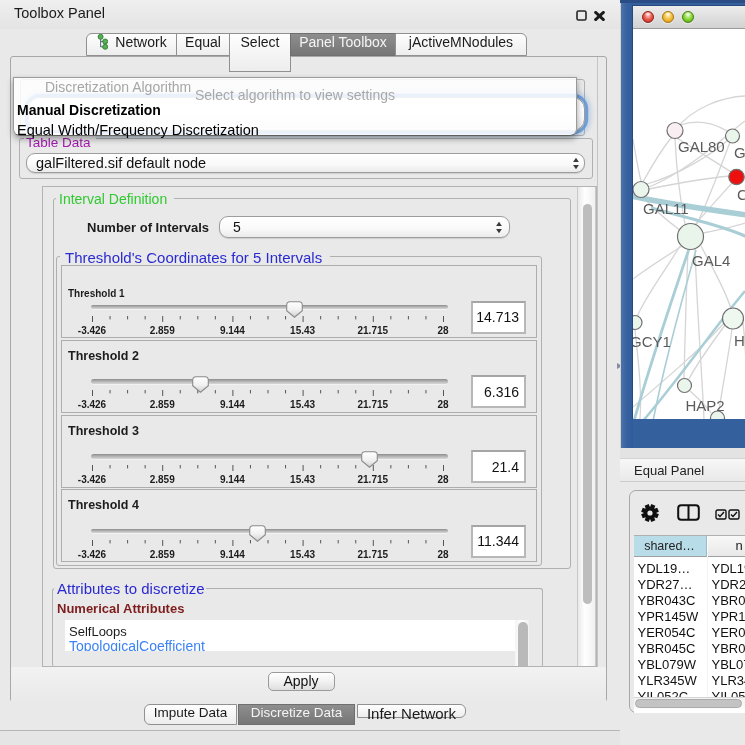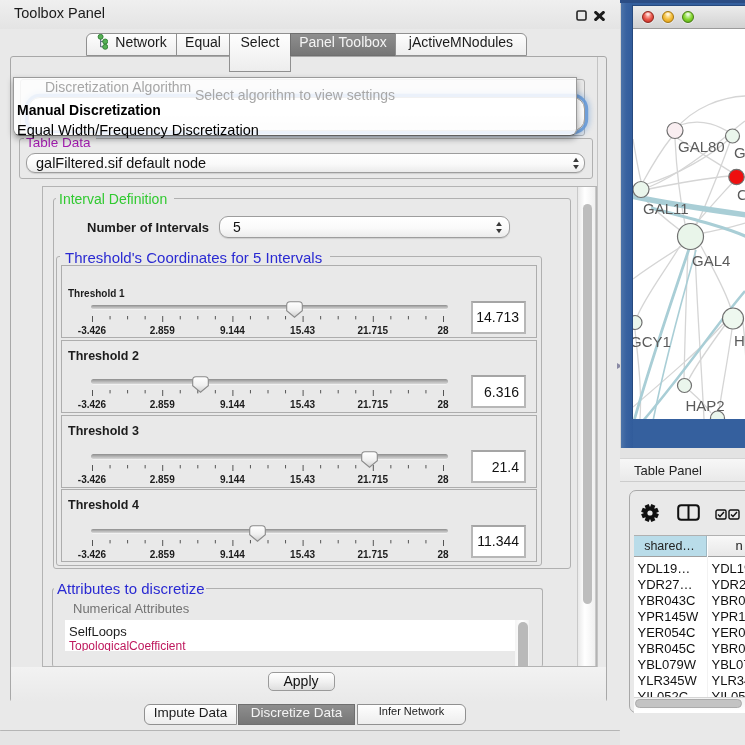--- a/index.html
+++ b/index.html
@@ -233,34 +233,34 @@
         <stop offset="0.55" stop-color="#f0f0f0"></stop>
         <stop offset="1" stop-color="#cfcfcf"></stop>
       </linearGradient>
     </defs>
     <path d="M4 0.7 H13 Q16.3 0.7 16.3 4 V9.8 L8.5 16.2 L0.7 9.8 V4 Q0.7 0.7 4 0.7 Z" fill="url(#thg)" stroke="#8a8a8a" stroke-width="1.1"></path>
   </svg>
 <div style="position:absolute;left:470.5px;top:524.5px;width:55.5px;height:33px;background:#fff;border:2px solid #b7b7b7;border-top-color:#a5a5a5;display:flex;align-items:center;justify-content:flex-end;padding-right:5px;font-size:14px;color:#111;">11.344</div>
 <div style="position:absolute;left:51.5px;top:588px;width:491px;height:79px;border:1px solid #b0b0b0;border-radius:3px;border-bottom:none;"></div>
 <div style="position:absolute;left:54px;top:582px;width:152px;height:12px;background:#e9e9e9;"></div>
 <div style="position:absolute;left:57px;top:581.2px;font-size:15px;font-weight:normal;color:#2a2ad2;line-height:15px;white-space:nowrap;">Attributes to discretize</div>
-<div style="position:absolute;left:57px;top:601.8px;font-size:13px;font-weight:normal;color:#737373;line-height:13px;white-space:nowrap;margin-left:16px;">Numerical Attributes</div>
+<div style="position:absolute;left:57px;top:601.8px;font-size:13px;font-weight:bold;color:#7f1d1d;line-height:13px;white-space:nowrap;">Numerical Attributes</div>
 <div style="position:absolute;left:65px;top:620px;width:450px;height:31px;background:#ffffff;overflow:hidden;">
     <div style="position:absolute;left:4px;top:4.8px;font-size:13px;font-weight:normal;color:#1c1c1c;line-height:13px;white-space:nowrap;">SelfLoops</div>
-    <div style="position:absolute;left:4px;top:20.3px;font-size:12px;font-weight:normal;color:#be185d;line-height:13px;white-space:nowrap;">TopologicalCoefficient</div>
+    <div style="position:absolute;left:4px;top:20.3px;font-size:14px;font-weight:normal;color:#3b82f6;line-height:13px;white-space:nowrap;">TopologicalCoefficient</div>
     <div style="position:absolute;left:4px;top:35.8px;font-size:13px;font-weight:normal;color:#1c1c1c;line-height:13px;white-space:nowrap;">BetweennessCentrality</div>
   </div>
 <div style="position:absolute;left:515px;top:620px;width:14px;height:47px;background:linear-gradient(90deg,#f4f4f4,#ffffff 50%,#f0f0f0);"></div>
 <div style="position:absolute;left:517.5px;top:621.5px;width:10px;height:46px;background:#b9b9b9;border-radius:5px 5px 0 0;"></div>
 <div style="position:absolute;left:42px;top:666px;width:555px;height:1px;background:#b3b3b3;"></div>
 <div style="position:absolute;left:11px;top:667px;width:595px;height:35px;background:linear-gradient(180deg,#f2f2f2,#e9e9e9);"></div>
 <div style="position:absolute;left:267.5px;top:671.5px;width:67px;height:19px;border:1px solid #9a9a9a;border-radius:5px;background:linear-gradient(180deg,#ffffff,#f0f0f0 55%,#dedede);display:flex;align-items:center;justify-content:center;font-size:14px;color:#111;">Apply</div>
 <div class="tab" style="left:144px;top:704px;width:93px;height:21px;font-size:13.5px;border-radius:6px 0 0 6px;">Impute Data</div>
 <div class="tab seltab" style="left:239px;top:704px;width:117px;height:21px;font-size:13.5px;margin-left:-1px;">Discretize Data</div>
-<div class="tab" style="left:358px;top:704px;width:109px;height:21px;font-size:11px;border-radius:0 6px 6px 0;margin-left:-1px;">Infer Network</div>
+<div class="tab" style="left:358px;top:704px;width:109px;height:14px;font-size:15px;border-radius:0 6px 6px 0;margin-left:-1px;">Infer Network</div>
 <div style="position:absolute;left:13px;top:77px;width:564px;height:59px;background:rgba(255,255,255,0.86);border:1px solid #9a9a9a;border-bottom:1.5px solid #5f5f5f;border-radius:0 0 7px 7px;box-shadow:0 3px 6px rgba(0,0,0,0.35);z-index:30;"></div>
 <div style="position:absolute;left:95.0px;top:88.0px;width:400px;text-align:center;font-size:14px;font-weight:normal;color:#a8a8a8;line-height:14px;white-space:nowrap;z-index:31;">Select algorithm to view settings</div>
 <div style="position:absolute;left:17px;top:102.8px;font-size:14px;font-weight:bold;color:#000;line-height:14px;white-space:nowrap;z-index:31;">Manual Discretization</div>
 <div style="position:absolute;left:17px;top:123px;font-size:14.5px;font-weight:normal;color:#000;line-height:14.5px;white-space:nowrap;z-index:31;">Equal Width/Frequency Discretization</div>
 <div style="position:absolute;left:617px;top:362.5px;width:0;height:0;border-top:3.5px solid transparent;border-bottom:3.5px solid transparent;border-left:5px solid #8a8aa5;"></div>
 <div style="position:absolute;left:620px;top:0;width:1px;height:448px;background:#d4d4d4;"></div>
 <div style="position:absolute;left:621px;top:0;width:124px;height:448px;background:#35609e;"></div>
 <div style="position:absolute;left:621px;top:0;width:12px;height:448px;background:linear-gradient(90deg,#4d74a9 0%,#3862a0 45%,#315c9b 100%);"></div>
 <div style="position:absolute;left:620px;top:0;width:125px;height:3px;background:#2b4d85;"></div>
 <div style="position:absolute;left:632px;top:5px;width:113px;height:414px;background:#26497e;"></div>
@@ -312,21 +312,21 @@
     <text x="104" y="170.5" font-family="Liberation Sans,sans-serif" font-size="15" fill="#5b5b5b">C</text>
     <text x="10" y="185" font-family="Liberation Sans,sans-serif" font-size="15" fill="#5b5b5b">GAL11</text>
     <text x="59" y="237" font-family="Liberation Sans,sans-serif" font-size="15" fill="#5b5b5b">GAL4</text>
     <text x="-3" y="317.5" font-family="Liberation Sans,sans-serif" font-size="15" fill="#5b5b5b">GCY1</text>
     <text x="101" y="317" font-family="Liberation Sans,sans-serif" font-size="15" fill="#5b5b5b">H</text>
     <text x="52.5" y="381.5" font-family="Liberation Sans,sans-serif" font-size="15" fill="#5b5b5b">HAP2</text>
   </svg>
 <div style="position:absolute;left:620px;top:448px;width:125px;height:297px;background:#e9e9e9;"></div>
 <div style="position:absolute;left:620px;top:448px;width:125px;height:10px;background:#e3e3e3;"></div>
 <div style="position:absolute;left:620px;top:458px;width:125px;height:24px;background:linear-gradient(180deg,#f7f7f7,#e9e9e9);border-top:1px solid #d4d4d4;border-bottom:1px solid #cccccc;"></div>
-<div style="position:absolute;left:634px;top:464.3px;font-size:13px;font-weight:normal;color:#222;line-height:13px;white-space:nowrap;">Table Panel</div>
+<div style="position:absolute;left:634px;top:464.3px;font-size:13px;font-weight:normal;color:#222;line-height:13px;white-space:nowrap;">Equal Panel</div>
 <div style="position:absolute;left:629px;top:490px;width:130px;height:223px;border:1px solid #a8a8a8;border-radius:7px;background:#e9e9e9;"></div>
 <svg style="position:absolute;left:641px;top:504px;" width="18" height="18" viewBox="0 0 18 18">
     <circle cx="9" cy="9" r="6.2" fill="#101010"></circle>
     <rect x="13.38" y="9.40" width="3.8" height="4.4" fill="#101010" transform="rotate(22.5 15.28 11.60)"></rect>
     <rect x="9.70" y="13.08" width="3.8" height="4.4" fill="#101010" transform="rotate(67.5 11.60 15.28)"></rect>
     <rect x="4.50" y="13.08" width="3.8" height="4.4" fill="#101010" transform="rotate(112.5 6.40 15.28)"></rect>
     <rect x="0.82" y="9.40" width="3.8" height="4.4" fill="#101010" transform="rotate(157.5 2.72 11.60)"></rect>
     <rect x="0.82" y="4.20" width="3.8" height="4.4" fill="#101010" transform="rotate(202.5 2.72 6.40)"></rect>
     <rect x="4.50" y="0.52" width="3.8" height="4.4" fill="#101010" transform="rotate(247.5 6.40 2.72)"></rect>
     <rect x="9.70" y="0.52" width="3.8" height="4.4" fill="#101010" transform="rotate(292.5 11.60 2.72)"></rect>

